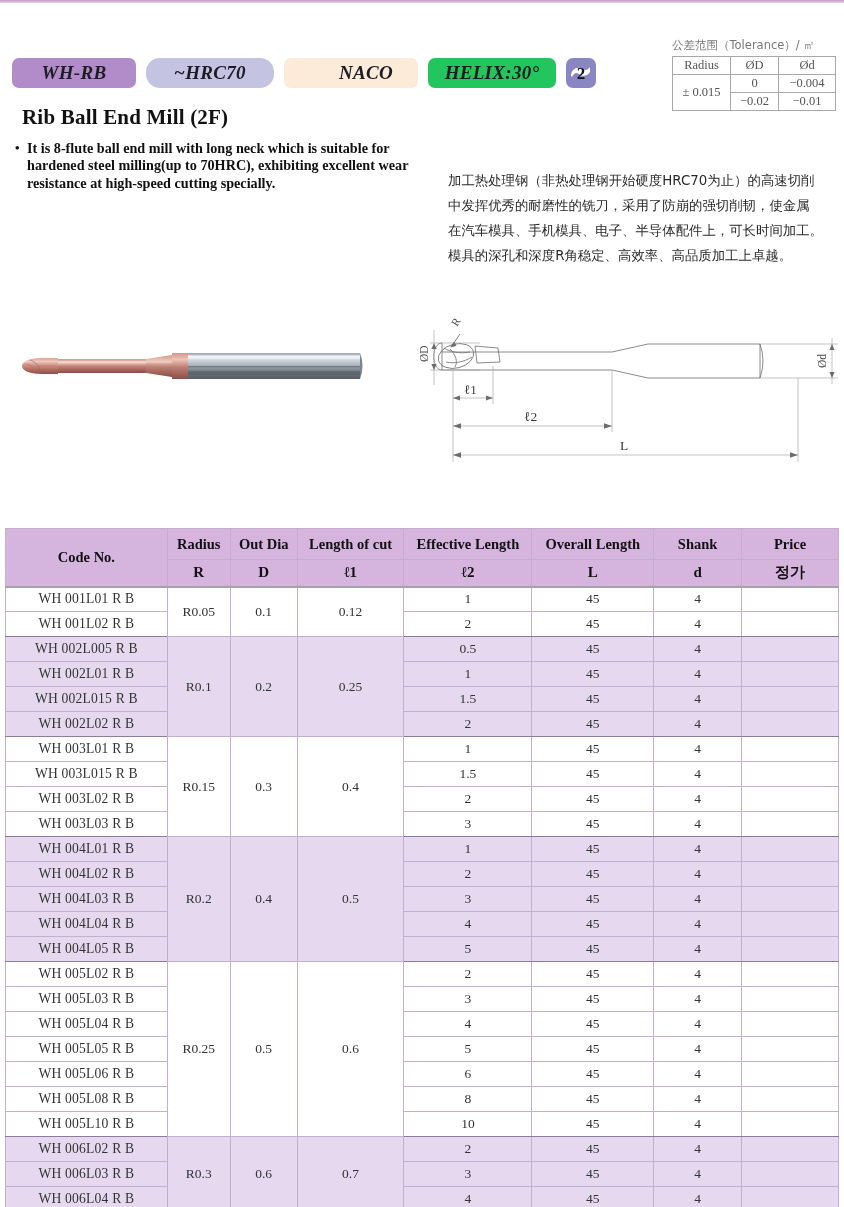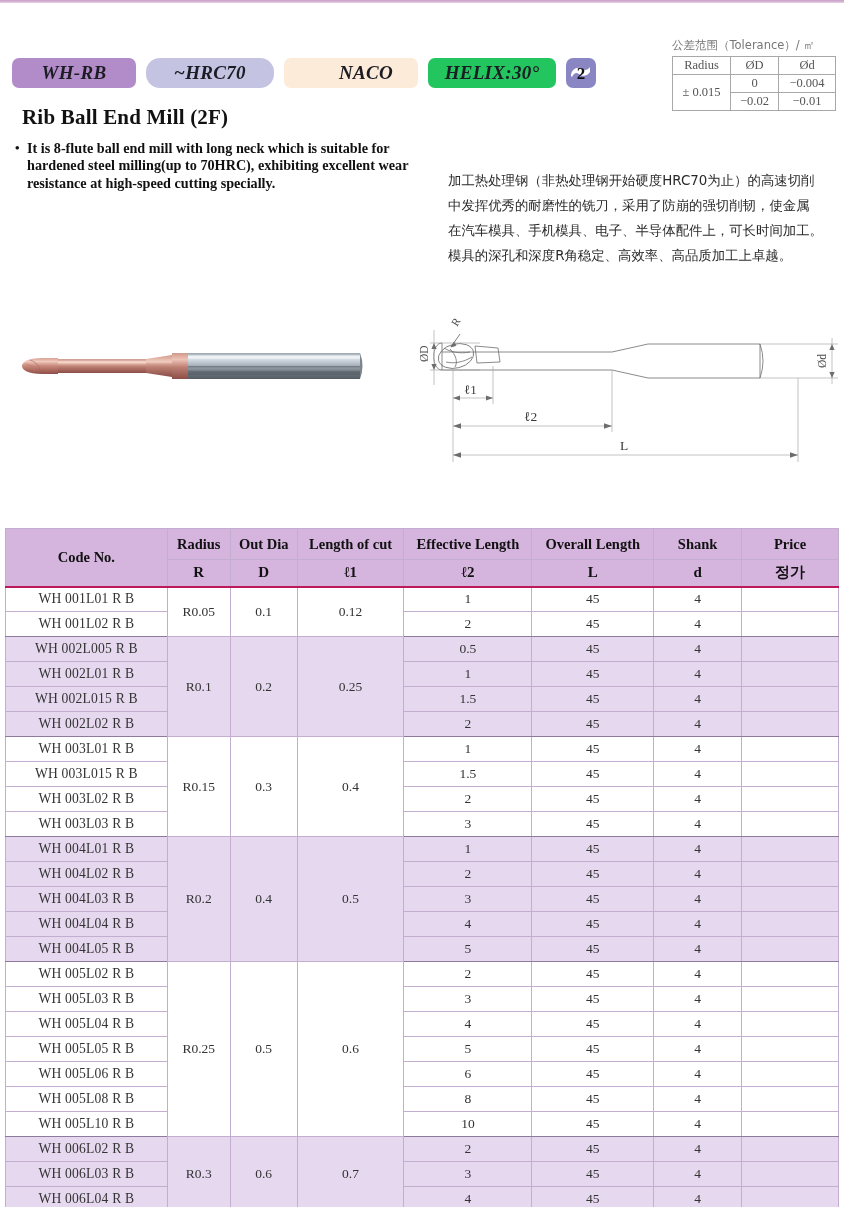--- a/index.html
+++ b/index.html
@@ -64,21 +64,21 @@
   .drawing { position:absolute; top:300px; left:420px; width:424px; height:180px; }
 
   
   .spec { position:absolute; top:528px; left:5px; width:834px;
           border-collapse:collapse; font-size:13px; color:#333; }
   .spec th, .spec td { border:1px solid #c3aed0; text-align:center; padding:0; }
   .spec thead th { background:#d5b4de; color:#111; font-weight:bold; }
   .spec thead tr.r1 th { height:31px; font-size:14.5px; }
   .spec thead tr.r2 th { height:27px; font-size:15px; }
   .spec thead th.code { font-size:15px; }
-  .spec thead { border-bottom:2px solid #be185d; }
+  .spec thead { border-bottom:2px solid #a3a3a3; }
   .spec tbody td { height:25px; font-size:13.5px; color:#333; }
   .spec tbody td.code { text-align:center; font-size:13.6px; letter-spacing:.2px; }
   .spec tbody tr.alt td { background:#e6d9ef; }
   .spec tbody tr.plain td { background:#ffffff; }
   .spec tbody tr.grp-end td { border-bottom:1px solid #8e7a9c; }
   .spec .c-code { width:162px; }
   .spec .c-r  { width:63px; }
   .spec .c-d  { width:67px; }
   .spec .c-l1 { width:107px; }
   .spec .c-l2 { width:128px; }

